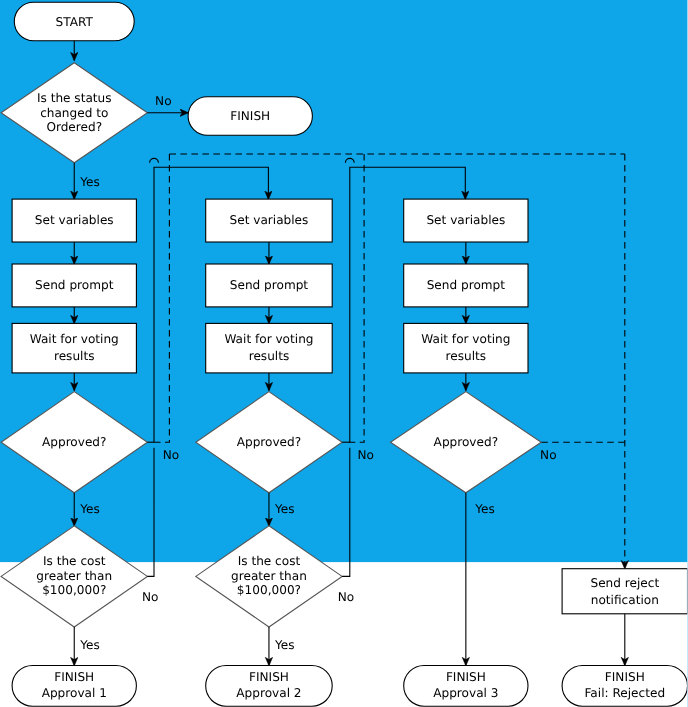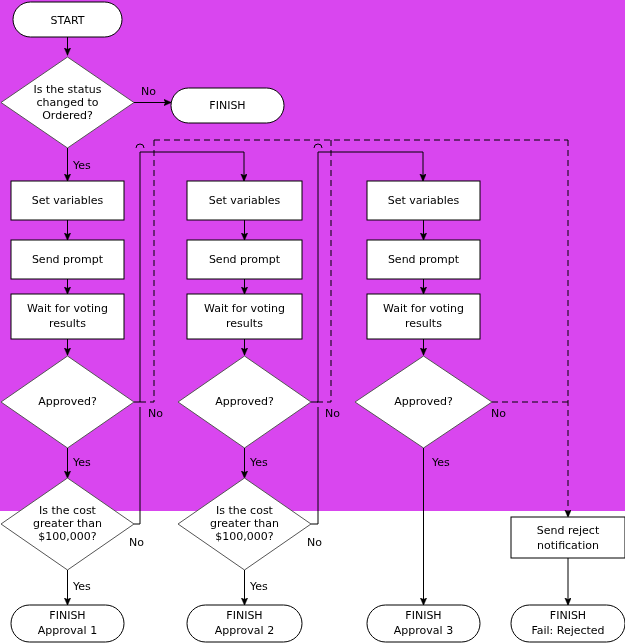--- a/index.html
+++ b/index.html
@@ -10,21 +10,21 @@
   body {
     width: 625px;
     height: 643px;
     font-family: "DejaVu Sans", sans-serif;
     overflow: hidden;
   }
   #flowchart-root {
     position: relative;
     width: 625px;
     height: 511px;
-    background: #d946ef;
+    background: #0ea5e9;
   }
   svg#flow-svg {
     display: block;
     width: 625px;
     height: 643px;
   }
   .shape-outline {
     fill: #ffffff;
     stroke: #000000;
     stroke-width: 1;

